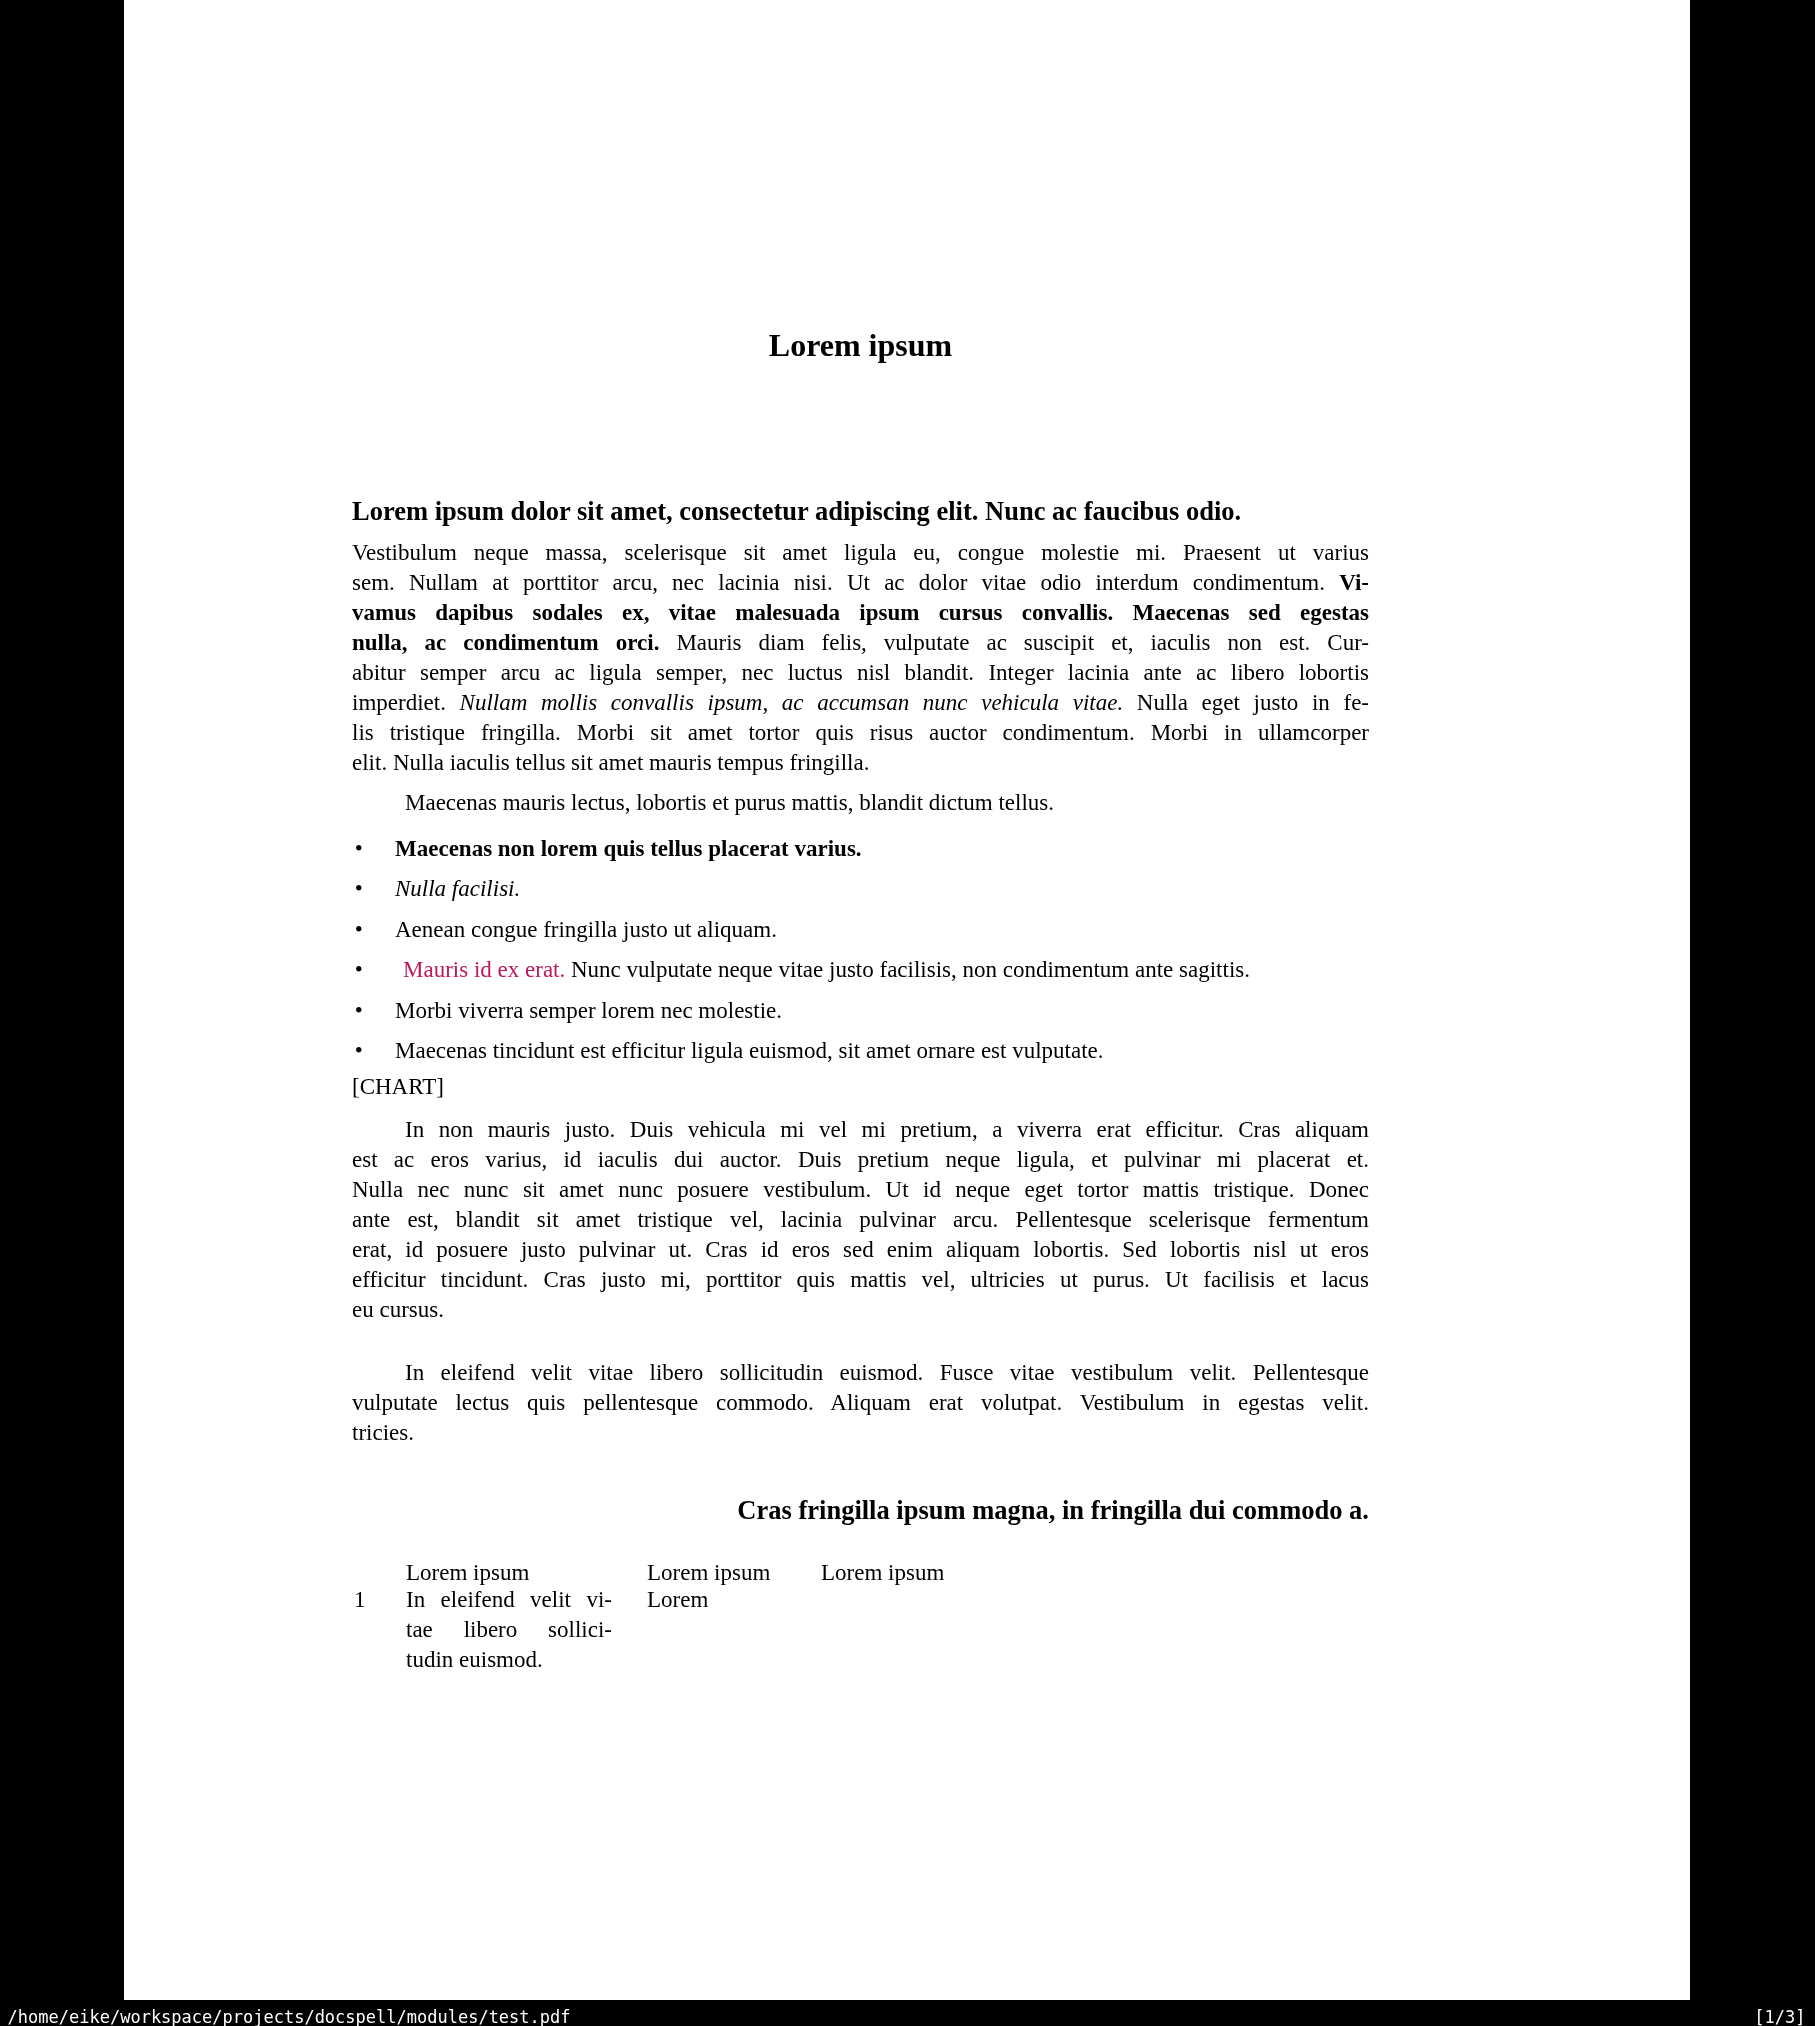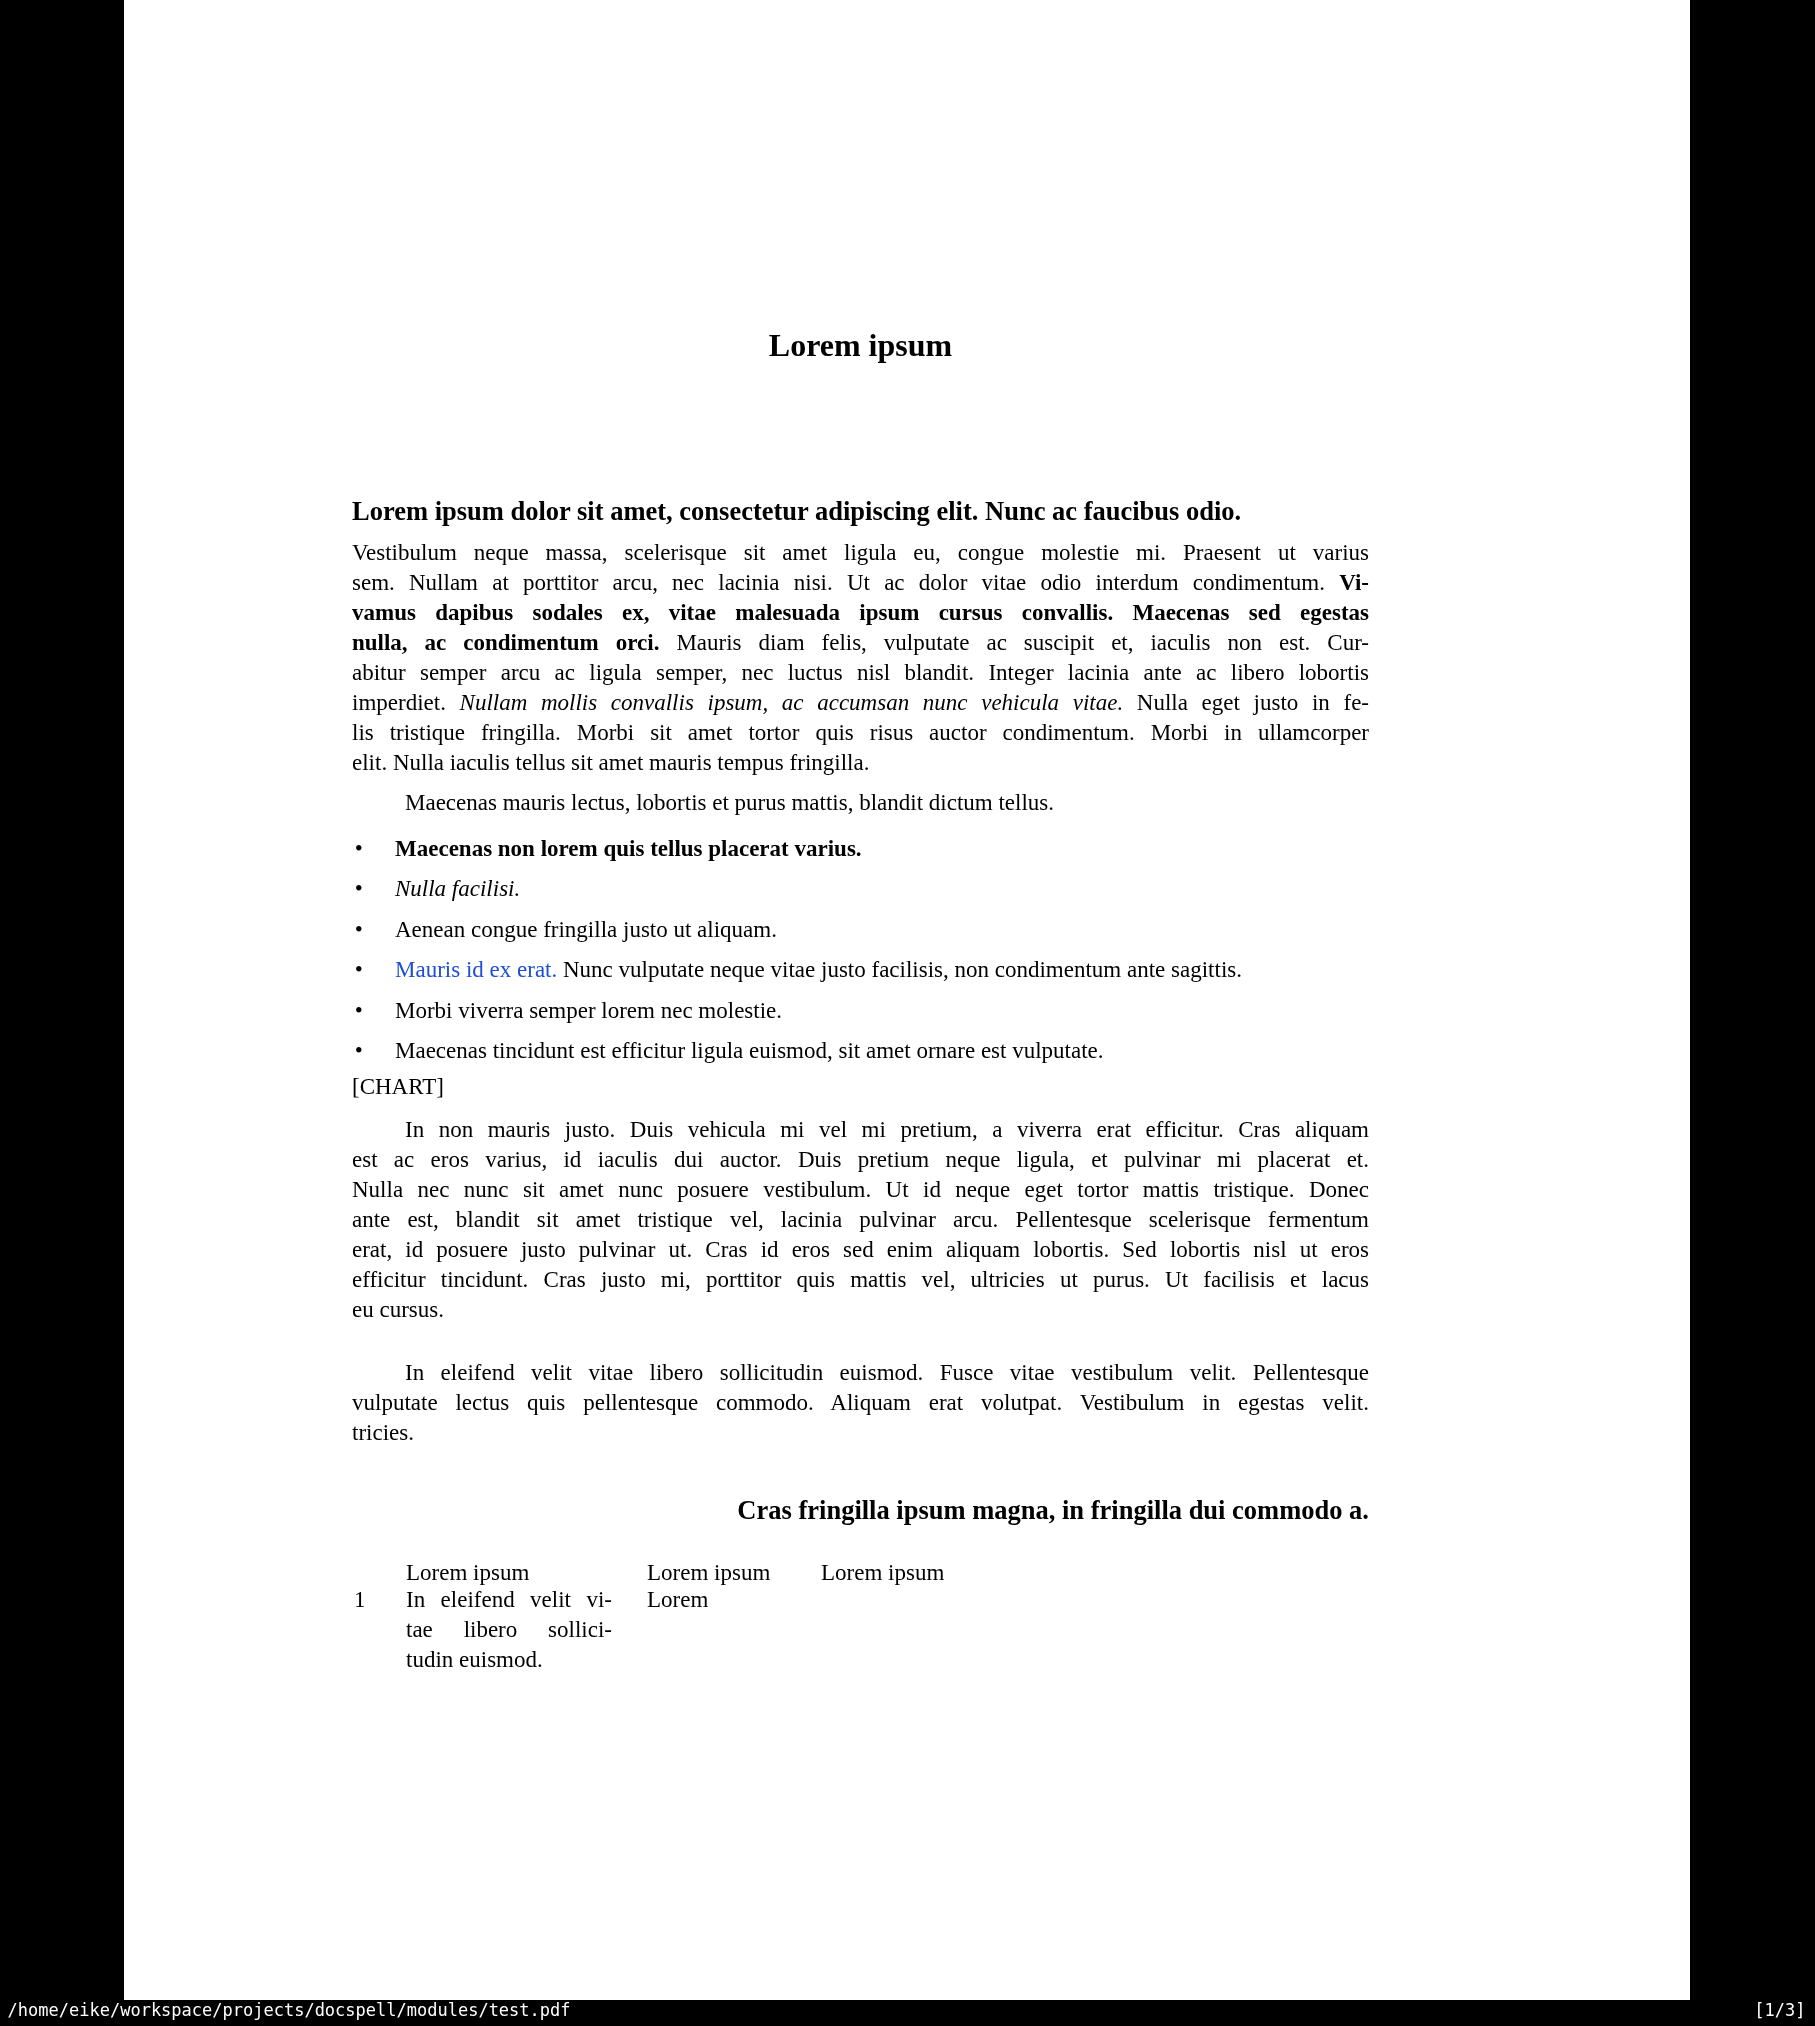--- a/index.html
+++ b/index.html
@@ -37,35 +37,35 @@
   }
   .bullet-glyph{position:absolute;left:2.8px;top:0;}
   #chart-line{top:1072px;}
   #para2{top:1115px;}
   #para3{top:1337px;margin-top:21px;}
   .line{min-height:30px;}
   .just{text-align:justify;text-align-last:justify;}
   .ind{text-indent:53px;}
   .rb{font-weight:bold;}
   .ri{font-style:italic;}
-  .rl{color:#1d4ed8;}
+  .rl{color:#be185d;margin-left:8px;}
   #table{top:1558px;height:161px;}
   .t-header-cell,.t-cell{position:absolute;font-size:23px;line-height:30px;white-space:nowrap;}
   .t-row{position:absolute;left:0;top:26.5px;width:1017px;height:114px;}
   .c-num{left:1.9px;}
   .c1{left:54px;}
   .c2{left:295px;}
   .c3{left:469px;}
   #cell-1-1{position:absolute;left:54px;top:0;width:206px;font-size:23px;line-height:30px;white-space:normal;}
   #statusbar{
     position:absolute;left:0;top:2000px;width:1815px;height:26.5px;
     background:#000;color:#fff;
     font-family:"DejaVu Sans Mono","Liberation Mono",monospace;
     font-size:17px;
-    display:flex;align-items:flex-start;justify-content:space-between;
+    display:flex;align-items:flex-end;justify-content:space-between;
     box-sizing:border-box;padding:0 9.5px 0 7.6px;
   }
 </style>
 </head>
 <body>
 
 <div id="page">
   <div id="content">
 
     <div id="doc-title" class="abs">Lorem ipsum</div>

